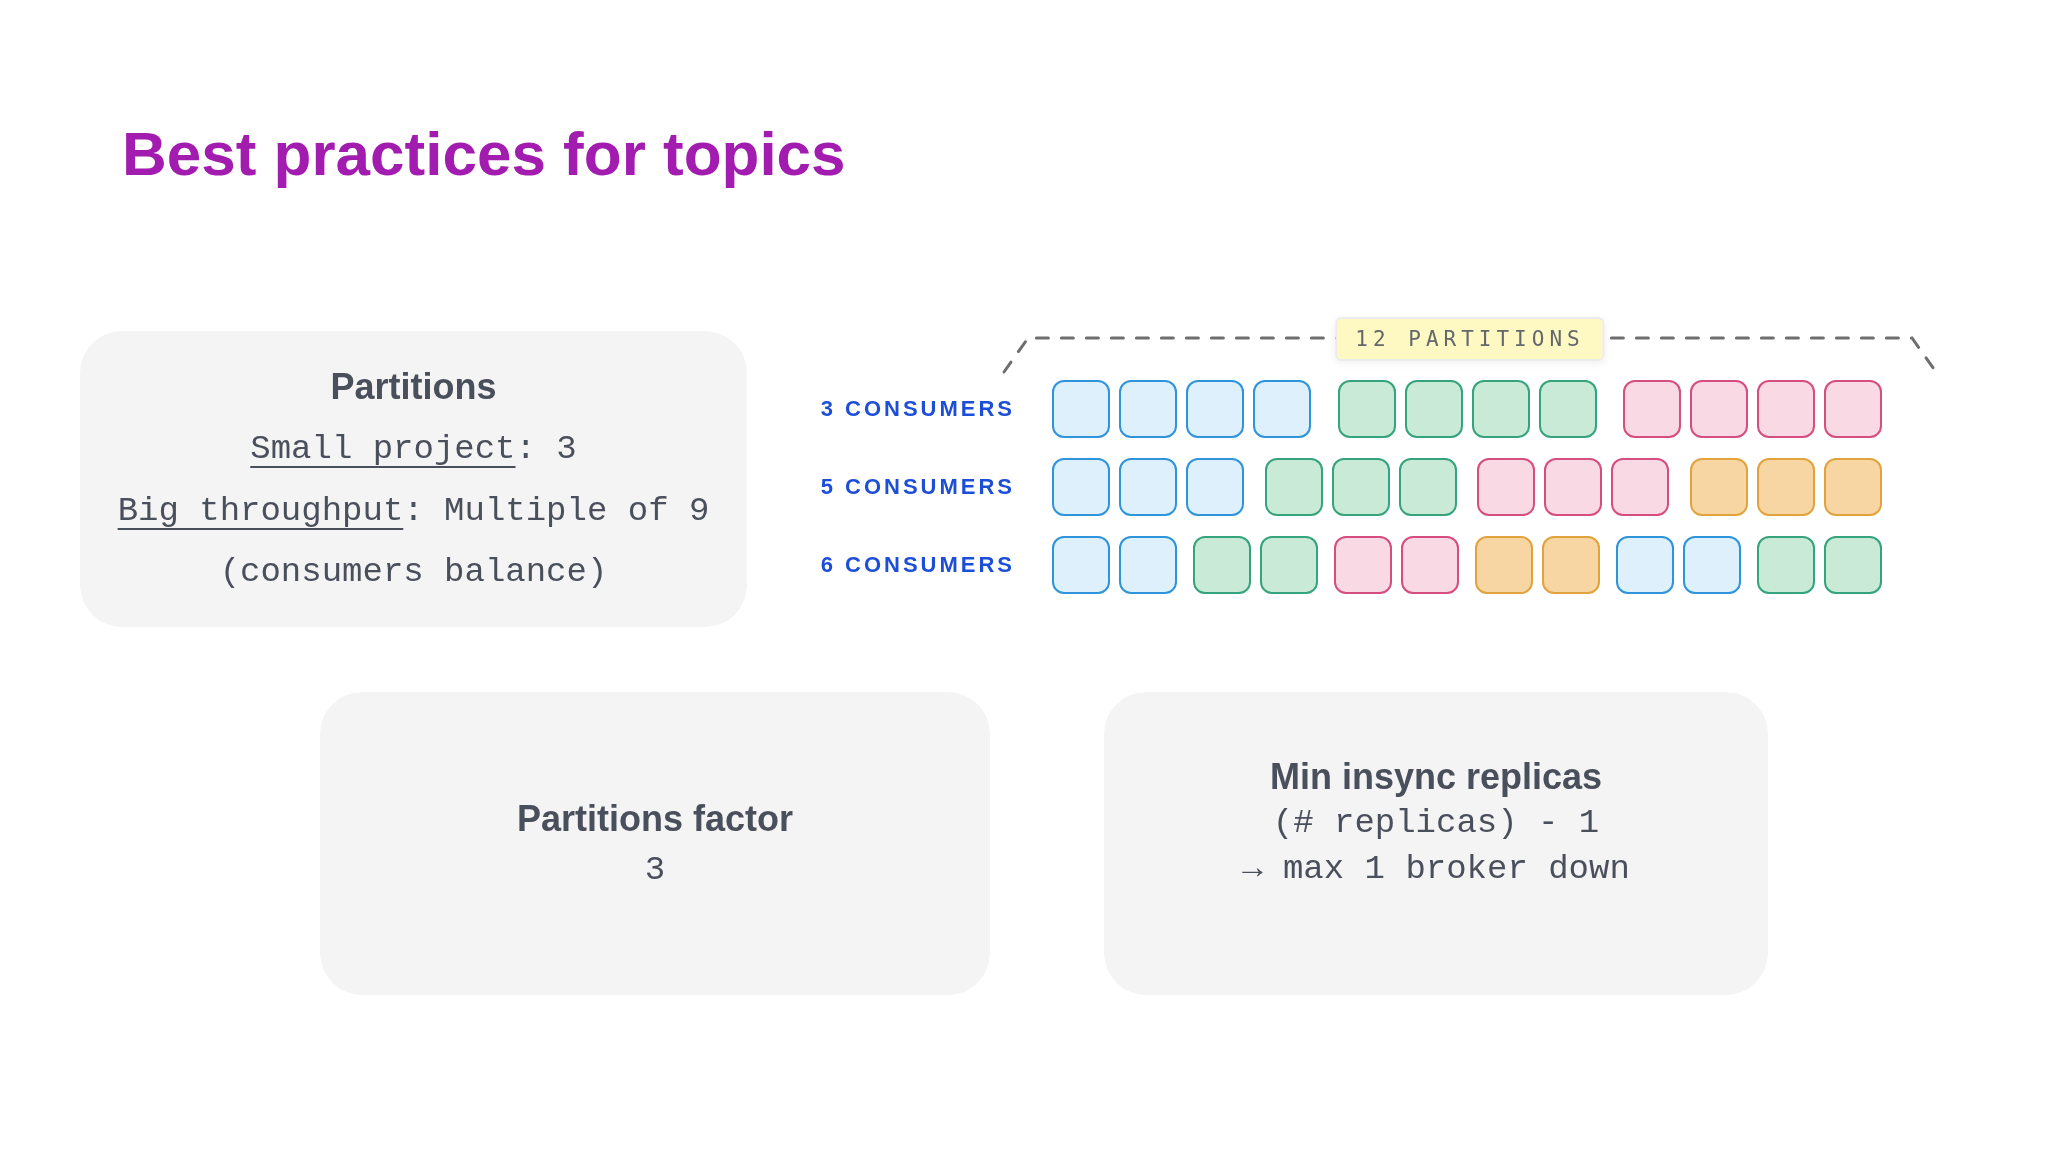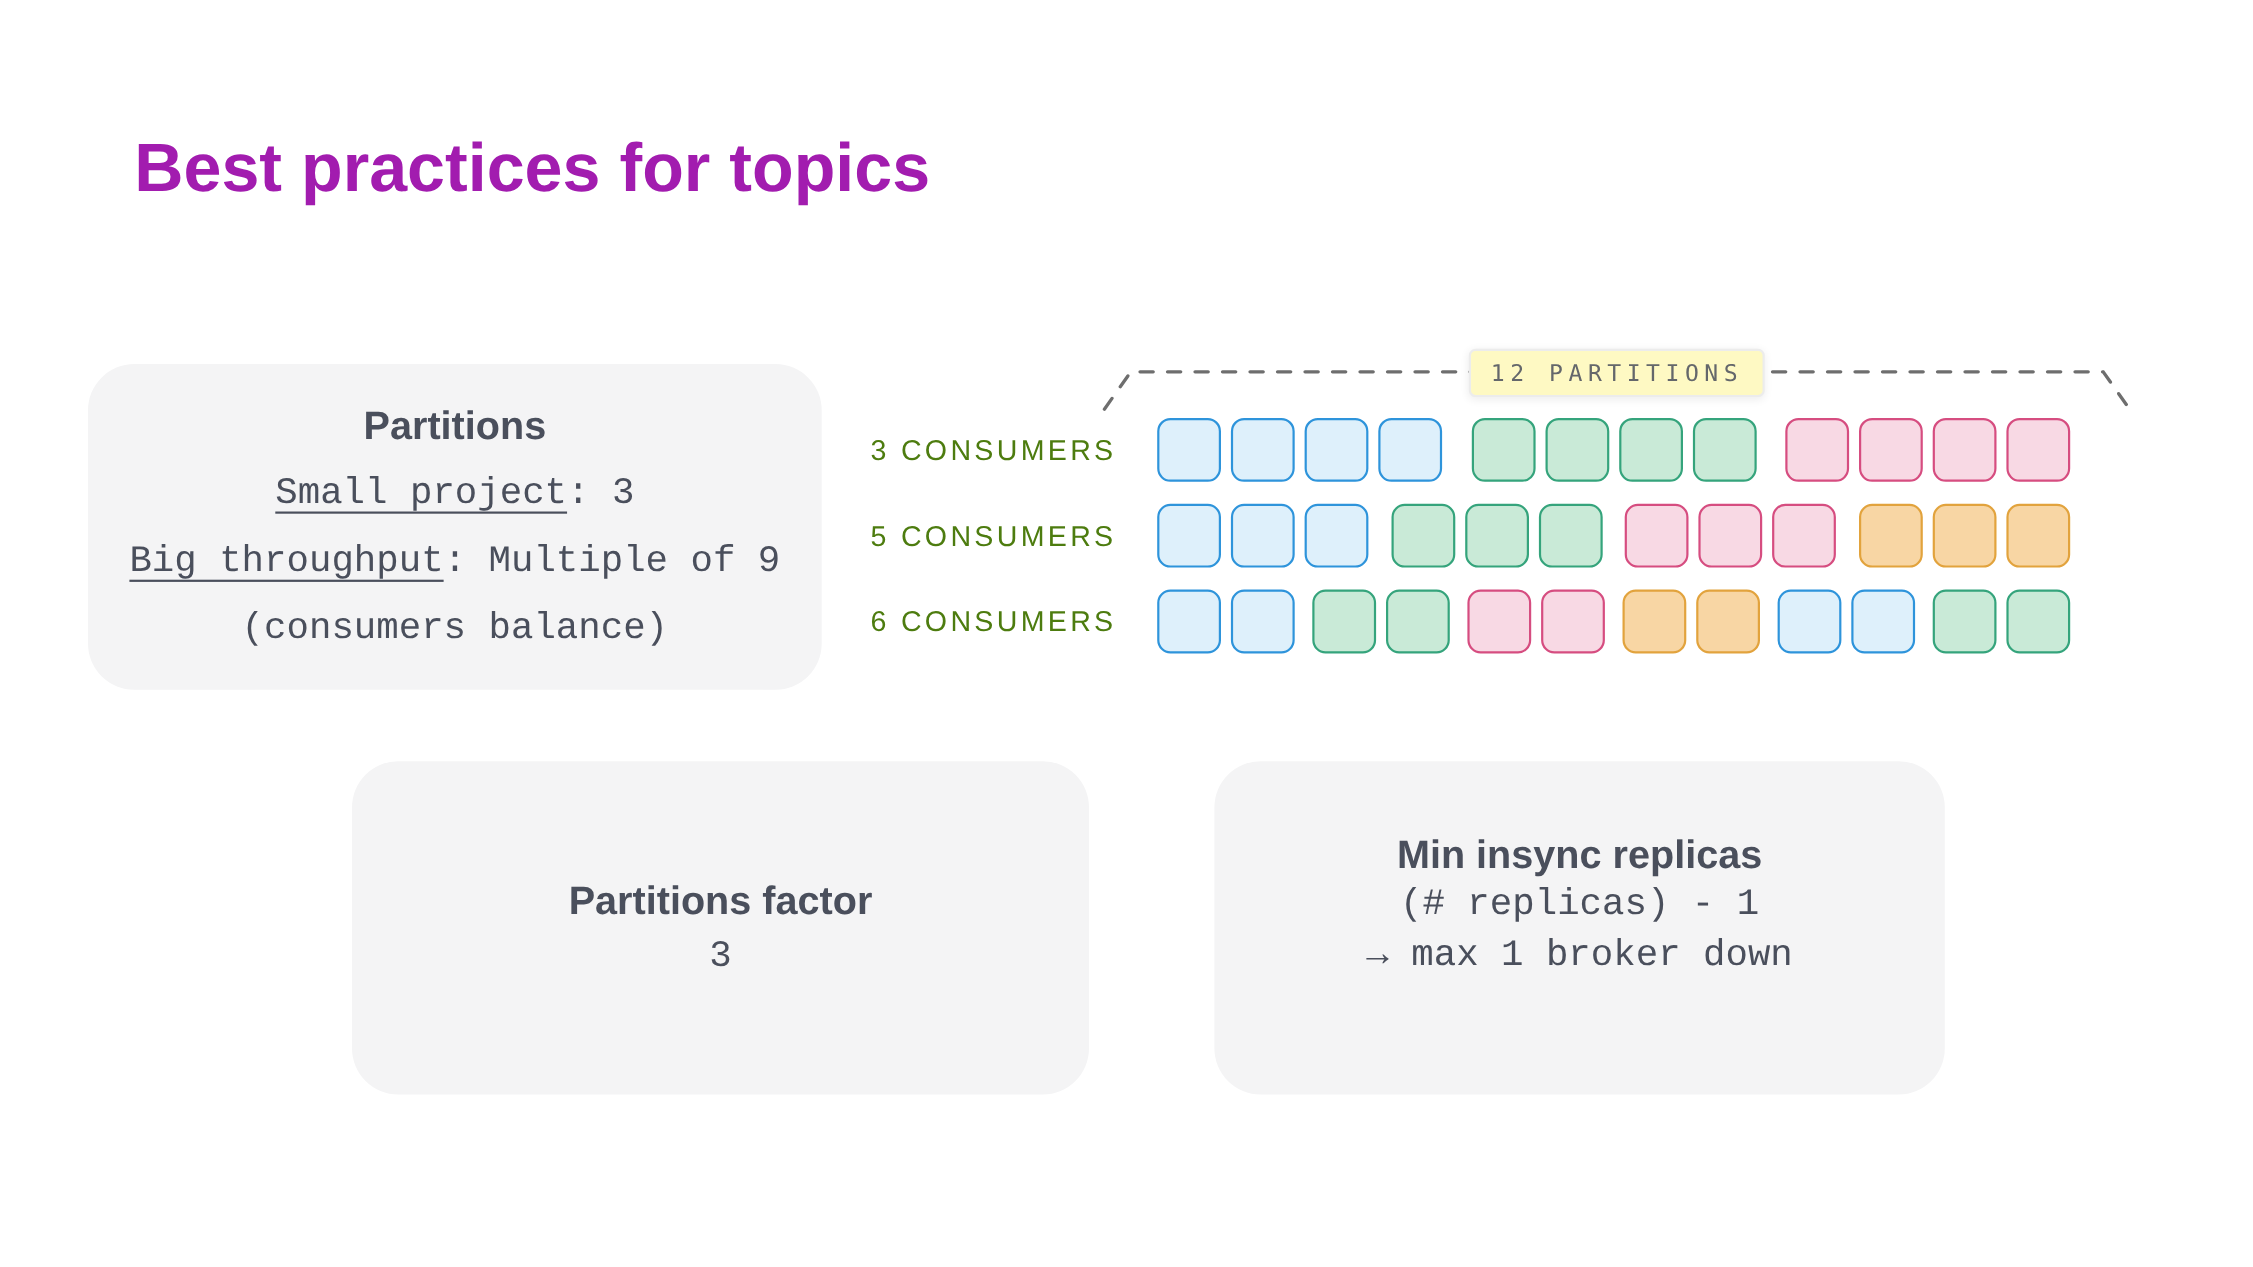--- a/index.html
+++ b/index.html
@@ -54,22 +54,22 @@
     font-family:"DejaVu Sans Mono", monospace;
     font-size:21px; letter-spacing:5px;
     color:#64676b; white-space:nowrap;
   }
 
   
   #row-labels { position:absolute; left:790px; top:380px; }
   .row-label {
     width:225px; height:58px; margin-bottom:20px;
     display:flex; align-items:center; justify-content:flex-end;
-    font-size:26px; font-weight:400; letter-spacing:3px;
-    color:#4d7c0f; white-space:nowrap;
+    font-size:22px; font-weight:700; letter-spacing:3px;
+    color:#1d4ed8; white-space:nowrap;
   }
   #rows { position:absolute; left:1052px; top:380px; width:830px; }
   .prow { display:flex; justify-content:space-between; height:58px; margin-bottom:20px; }
   .pgroup { display:flex; gap:9px; }
   .sq {
     width:58px; height:58px;
     border-radius:12px;
     border:2.5px solid;
     box-sizing:border-box;
   }

